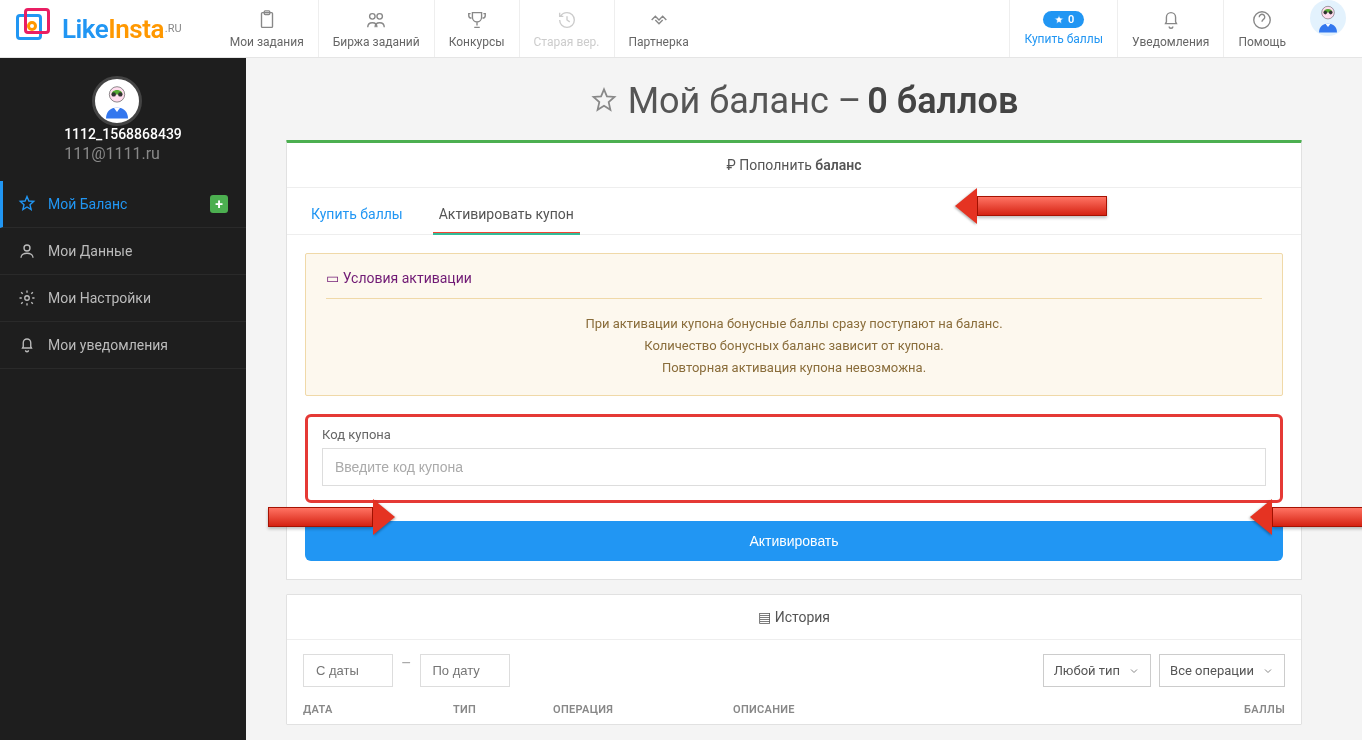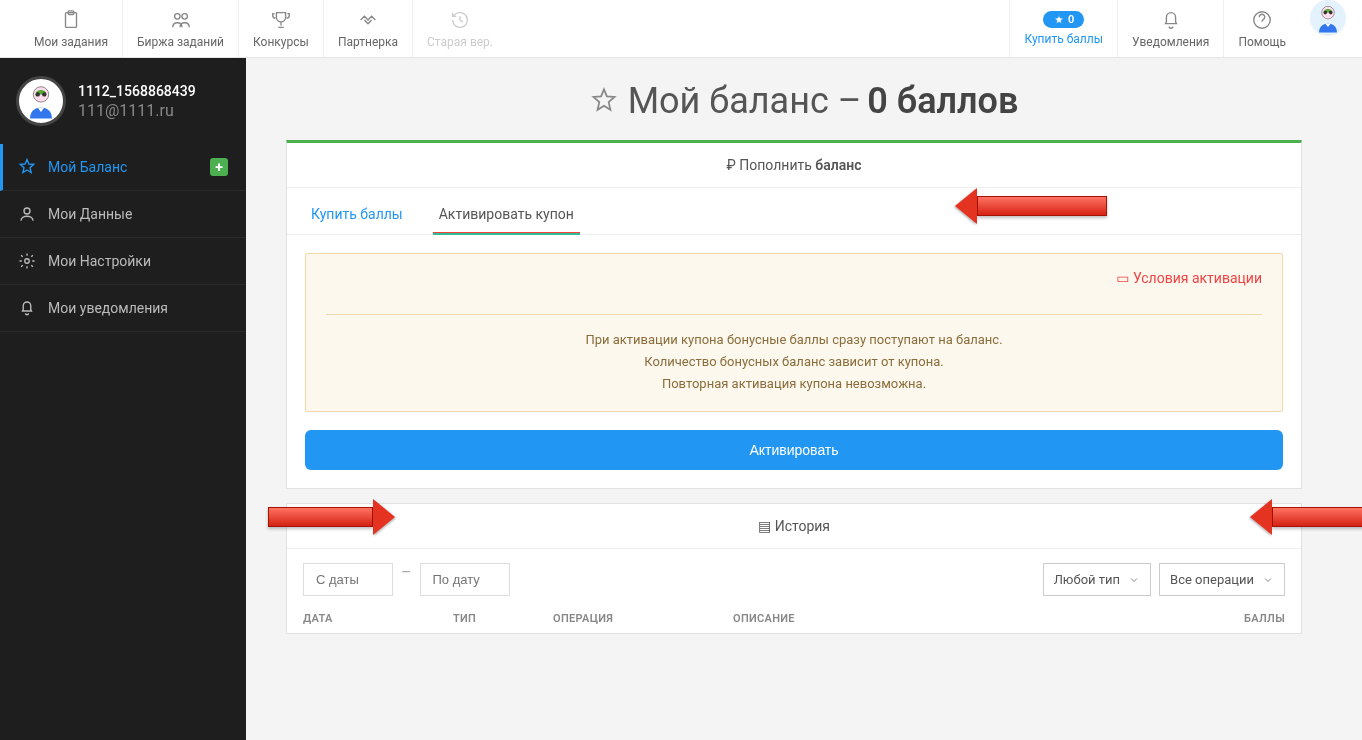--- a/index.html
+++ b/index.html
@@ -27,21 +27,21 @@
 .nav-r svg { width: 22px; height: 22px; margin-bottom: 4px; fill: none; stroke: #888; stroke-width: 1.5; }
 .nav-r.blue { color: #2196f3; }
 .nav-r.blue svg { stroke: #2196f3; }
 .badge { background: #2196f3; color: #fff; border-radius: 10px; padding: 2px 10px; font-size: 11px; font-weight: 600; display: flex; align-items: center; }
 .badge svg { width: 12px; height: 12px; stroke: #fff; margin: 0 3px 0 0; fill:#fff; }
 
 .avatar-top { width: 36px; height: 36px; border-radius: 50%; background: #e3f2fd; margin: 0 16px 0 10px; display:flex; align-items:center; justify-content:center; }
 
 
 .sidebar { position: absolute; left: 0; top: 58px; bottom: 0; width: 246px; background: #1e1e1e; }
-.profile { display: flex; align-items: center; padding: 18px 16px; }
+.profile { display: flex; align-items: center; padding: 18px 16px; flex-direction: column; }
 .profile-ava { width: 50px; height: 50px; border-radius: 50%; background: #fff; border: 3px solid #444; margin-right: 12px; display:flex; align-items:center; justify-content:center; }
 .profile-name { color: #fff; font-size: 14px; font-weight: 500; }
 .profile-email { color: #888; font-size: 16px; margin-top: 2px; }
 
 .side-item { display: flex; align-items: center; padding: 14px 18px; color: #bbb; font-size: 14px; cursor: pointer; border-bottom: 1px solid #2a2a2a; }
 .side-item.active { color: #2196f3; border-left: 3px solid #2196f3; padding-left: 15px; }
 .side-item svg { width: 18px; height: 18px; margin-right: 12px; fill: none; stroke: currentColor; stroke-width: 1.8; }
 .plus-badge { margin-left: auto; width: 18px; height: 18px; background: #4caf50; color: #fff; border-radius: 3px; display: flex; align-items: center; justify-content: center; font-size: 14px; font-weight: bold; }
 
 
@@ -56,21 +56,21 @@
 .panel-head { text-align: center; padding: 14px 0; font-size: 14px; border-bottom: 1px solid #eee; color: #555; }
 .panel-head .bold { font-weight: 600; }
 
 .tabs { display: flex; padding: 10px 18px 0; border-bottom: 1px solid #eee; position:relative; }
 .tab { padding: 8px 6px 10px; margin-right: 24px; font-size: 14px; cursor: pointer; color: #2196f3; border-bottom: 2px solid transparent; }
 .tab.active { color: #555; border-bottom: 2px solid #f44336; position:relative; }
 .tab.active::after { content:""; position:absolute; left:0; right:0; bottom:-3px; height:2px; background:#3b9; }
 
 .panel-body { padding: 18px; }
 .alert { border: 1px solid #f0d9a8; background: #fdf8ee; border-radius: 2px; padding: 16px 20px; color: #8a6d3b; font-size: 13px; }
-.alert-head { text-align: right; font-size: 14px; color: #ef4444; padding-bottom: 28px; border-bottom: 1px solid #f0d9a8; margin-bottom: 14px; }
+.alert-head { text-align: left; font-size: 14px; color: #701a75; padding-bottom: 12px; border-bottom: 1px solid #f0d9a8; margin-bottom: 14px; }
 .alert p { text-align: center; line-height: 1.7; }
 
 .red-box { border: 3px solid #e53935; border-radius: 6px; padding: 10px 14px 14px; margin-top: 18px; position:relative; }
 .label { font-size: 13px; color: #666; margin-bottom: 6px; }
 .input { width: 100%; padding: 10px 12px; border: 1px solid #ddd; font-size: 14px; color: #666; }
 .input::placeholder { color: #aaa; }
 
 .btn-primary { width: 100%; background: #2196f3; color: #fff; border: none; padding: 12px; font-size: 14px; margin-top: 18px; cursor: pointer; border-radius: 6px; }
 
 
@@ -94,20 +94,29 @@
 .arrow-head-l { width:0;height:0; border-top:18px solid transparent; border-bottom:18px solid transparent; border-right:22px solid #e53322; position:absolute; left:-22px; top:-8px; filter: drop-shadow(-1px 1px 1px rgba(0,0,0,.3)); }
 .arrow-head-r { width:0;height:0; border-top:18px solid transparent; border-bottom:18px solid transparent; border-left:22px solid #e53322; position:absolute; right:-22px; top:-8px; filter: drop-shadow(1px 1px 1px rgba(0,0,0,.3)); }
 
 
 .person-svg { width:100%; height:100%; }
 </style>
 </head>
 <body>
 
 <div class="header">
+  <div class="logo">
+    <div class="logo-icon">
+      <span class="logo-inner" style="left:2px;top:6px;width:26px;height:26px;border-color:#2196f3;"></span>
+      <span class="logo-inner" style="left:10px;top:0;width:26px;height:26px;border-color:#e91e63;"></span>
+      <span style="position:absolute;left:13px;top:13px;width:10px;height:10px;border:3px solid #ff9800;border-radius:50%;"></span>
+    </div>
+    <span class="logo-text"><span class="logo-blue">Like</span><span class="logo-orange">Insta</span></span>
+    <span class="logo-ru">.RU</span>
+  </div>
 
   <div class="nav">
     <div class="nav-item first">
       <svg viewBox="0 0 24 24">
           <rect x="6" y="4" width="12" height="16" rx="1"></rect>
           <rect x="9" y="2" width="6" height="4" rx="1"></rect>
         </svg>
       <span>Мои задания</span>
     </div>
     <div class="nav-item">
@@ -117,31 +126,31 @@
           <path d="M3 20c0-3 2-5 5-5s5 2 5 5M11 20c0-3 2-5 5-5s5 2 5 5"></path>
         </svg>
       <span>Биржа заданий</span>
     </div>
     <div class="nav-item">
       <svg viewBox="0 0 24 24">
           <path d="M7 4h10v5a5 5 0 01-10 0V4zM5 5H3v2a3 3 0 003 3M19 5h2v2a3 3 0 01-3 3M12 14v4M9 20h6"></path>
         </svg>
       <span>Конкурсы</span>
     </div>
+    <div class="nav-item disabled">
+      <svg viewBox="0 0 24 24">
+          <path d="M4 12a8 8 0 108-8 8 8 0 00-7 4M4 4v4h4M12 8v4l3 2"></path>
+        </svg>
+      <span>Старая вер.</span>
+    </div>
     <div class="nav-item">
       <svg viewBox="0 0 24 24">
           <path d="M4 12l4-4 4 4 4-4 4 4M8 12l4 4 4-4"></path>
         </svg>
       <span>Партнерка</span>
-    </div>
-    <div class="nav-item disabled">
-      <svg viewBox="0 0 24 24">
-          <path d="M4 12a8 8 0 108-8 8 8 0 00-7 4M4 4v4h4M12 8v4l3 2"></path>
-        </svg>
-      <span>Старая вер.</span>
     </div>
   </div>
 
   <div class="nav-right">
     <div class="nav-r blue">
       <div class="badge">
         <svg viewBox="0 0 24 24">
             <path d="M12 2l2.5 6 6.5.5-5 4.5 1.5 6.5L12 16l-5.5 3.5L8 13 3 8.5 9.5 8z"></path>
           </svg>
         <span>0</span>
@@ -253,20 +262,24 @@
       <div class="alert">
         <div class="alert-head">
           <span>▭</span>
           <span>Условия активации</span>
         </div>
         <p>При активации купона бонусные баллы сразу поступают на баланс.</p>
         <p>Количество бонусных баланс зависит от купона.</p>
         <p>Повторная активация купона невозможна.</p>
       </div>
 
+      <div class="red-box">
+        <div class="label">Код купона</div>
+        <input class="input" placeholder="Введите код купона" style="">
+      </div>
 
       <button class="btn-primary">Активировать</button>
     </div>
   </div>
 
   <div class="panel">
     <div class="panel-head">
       <span>▤</span>
       <span>История</span>
     </div>

